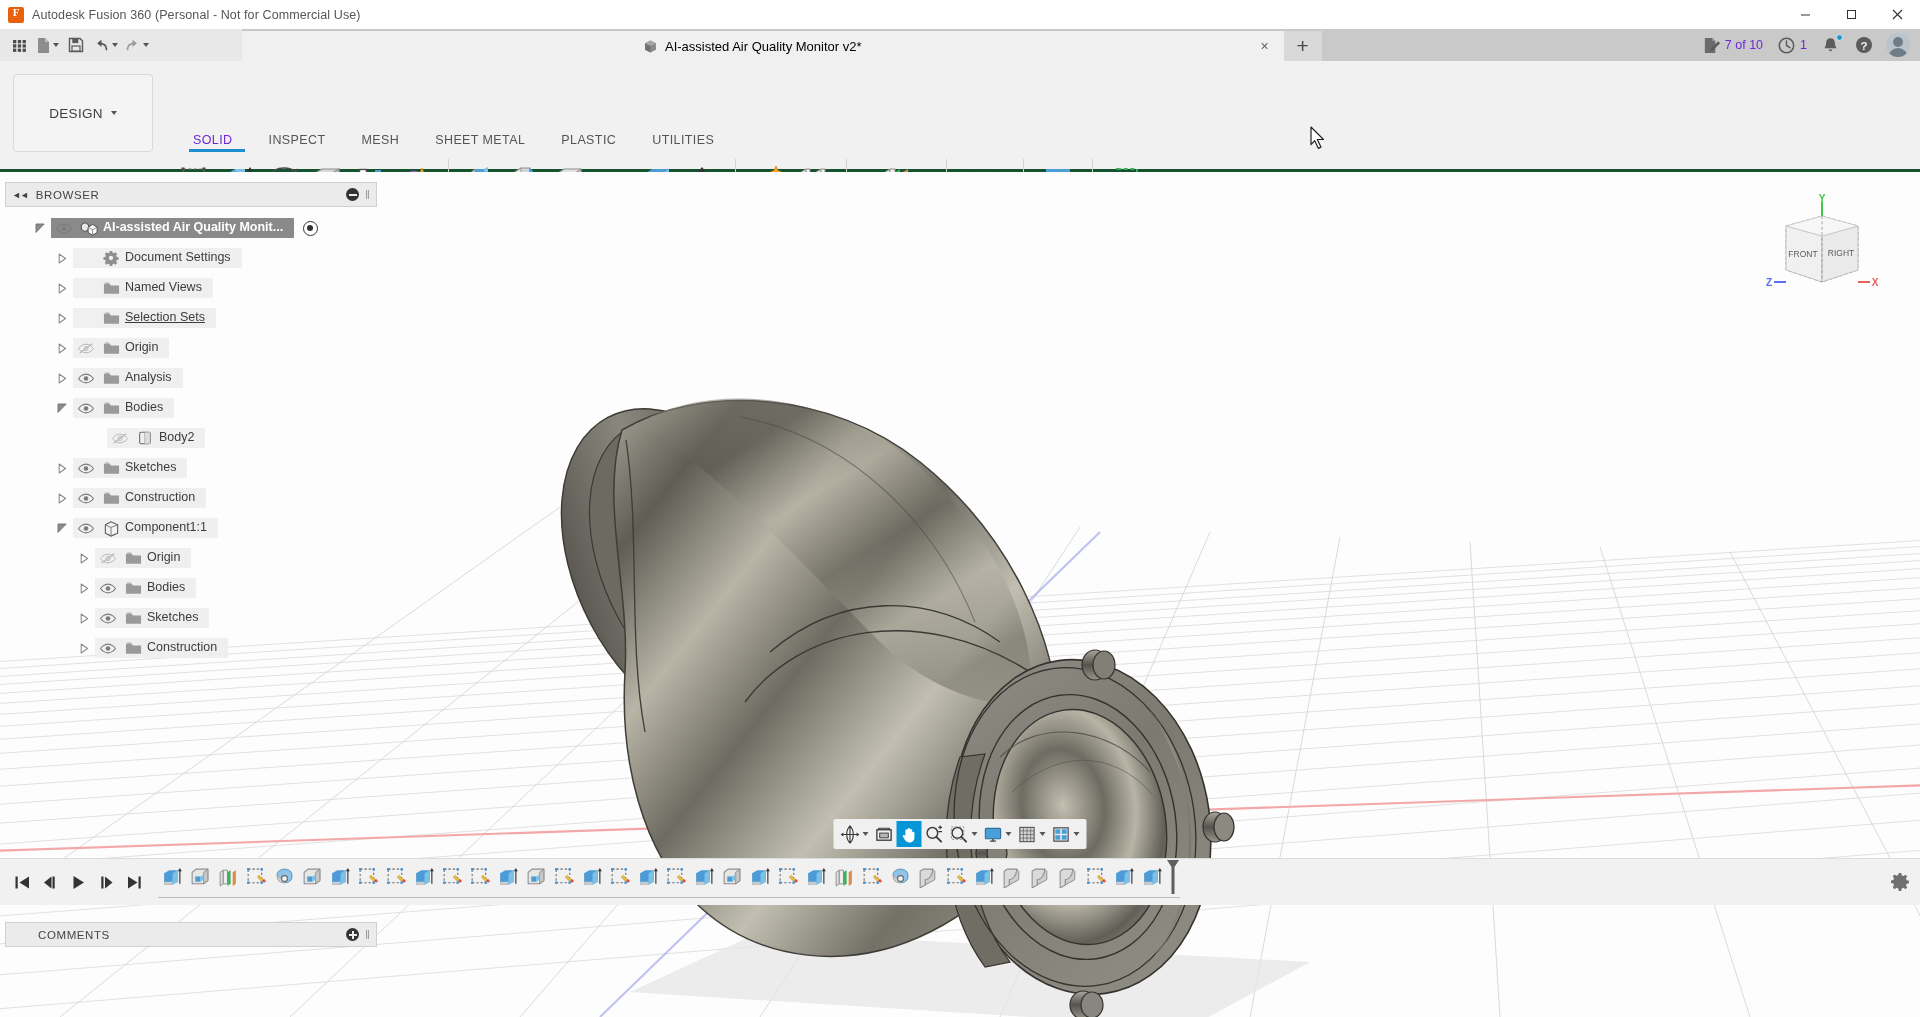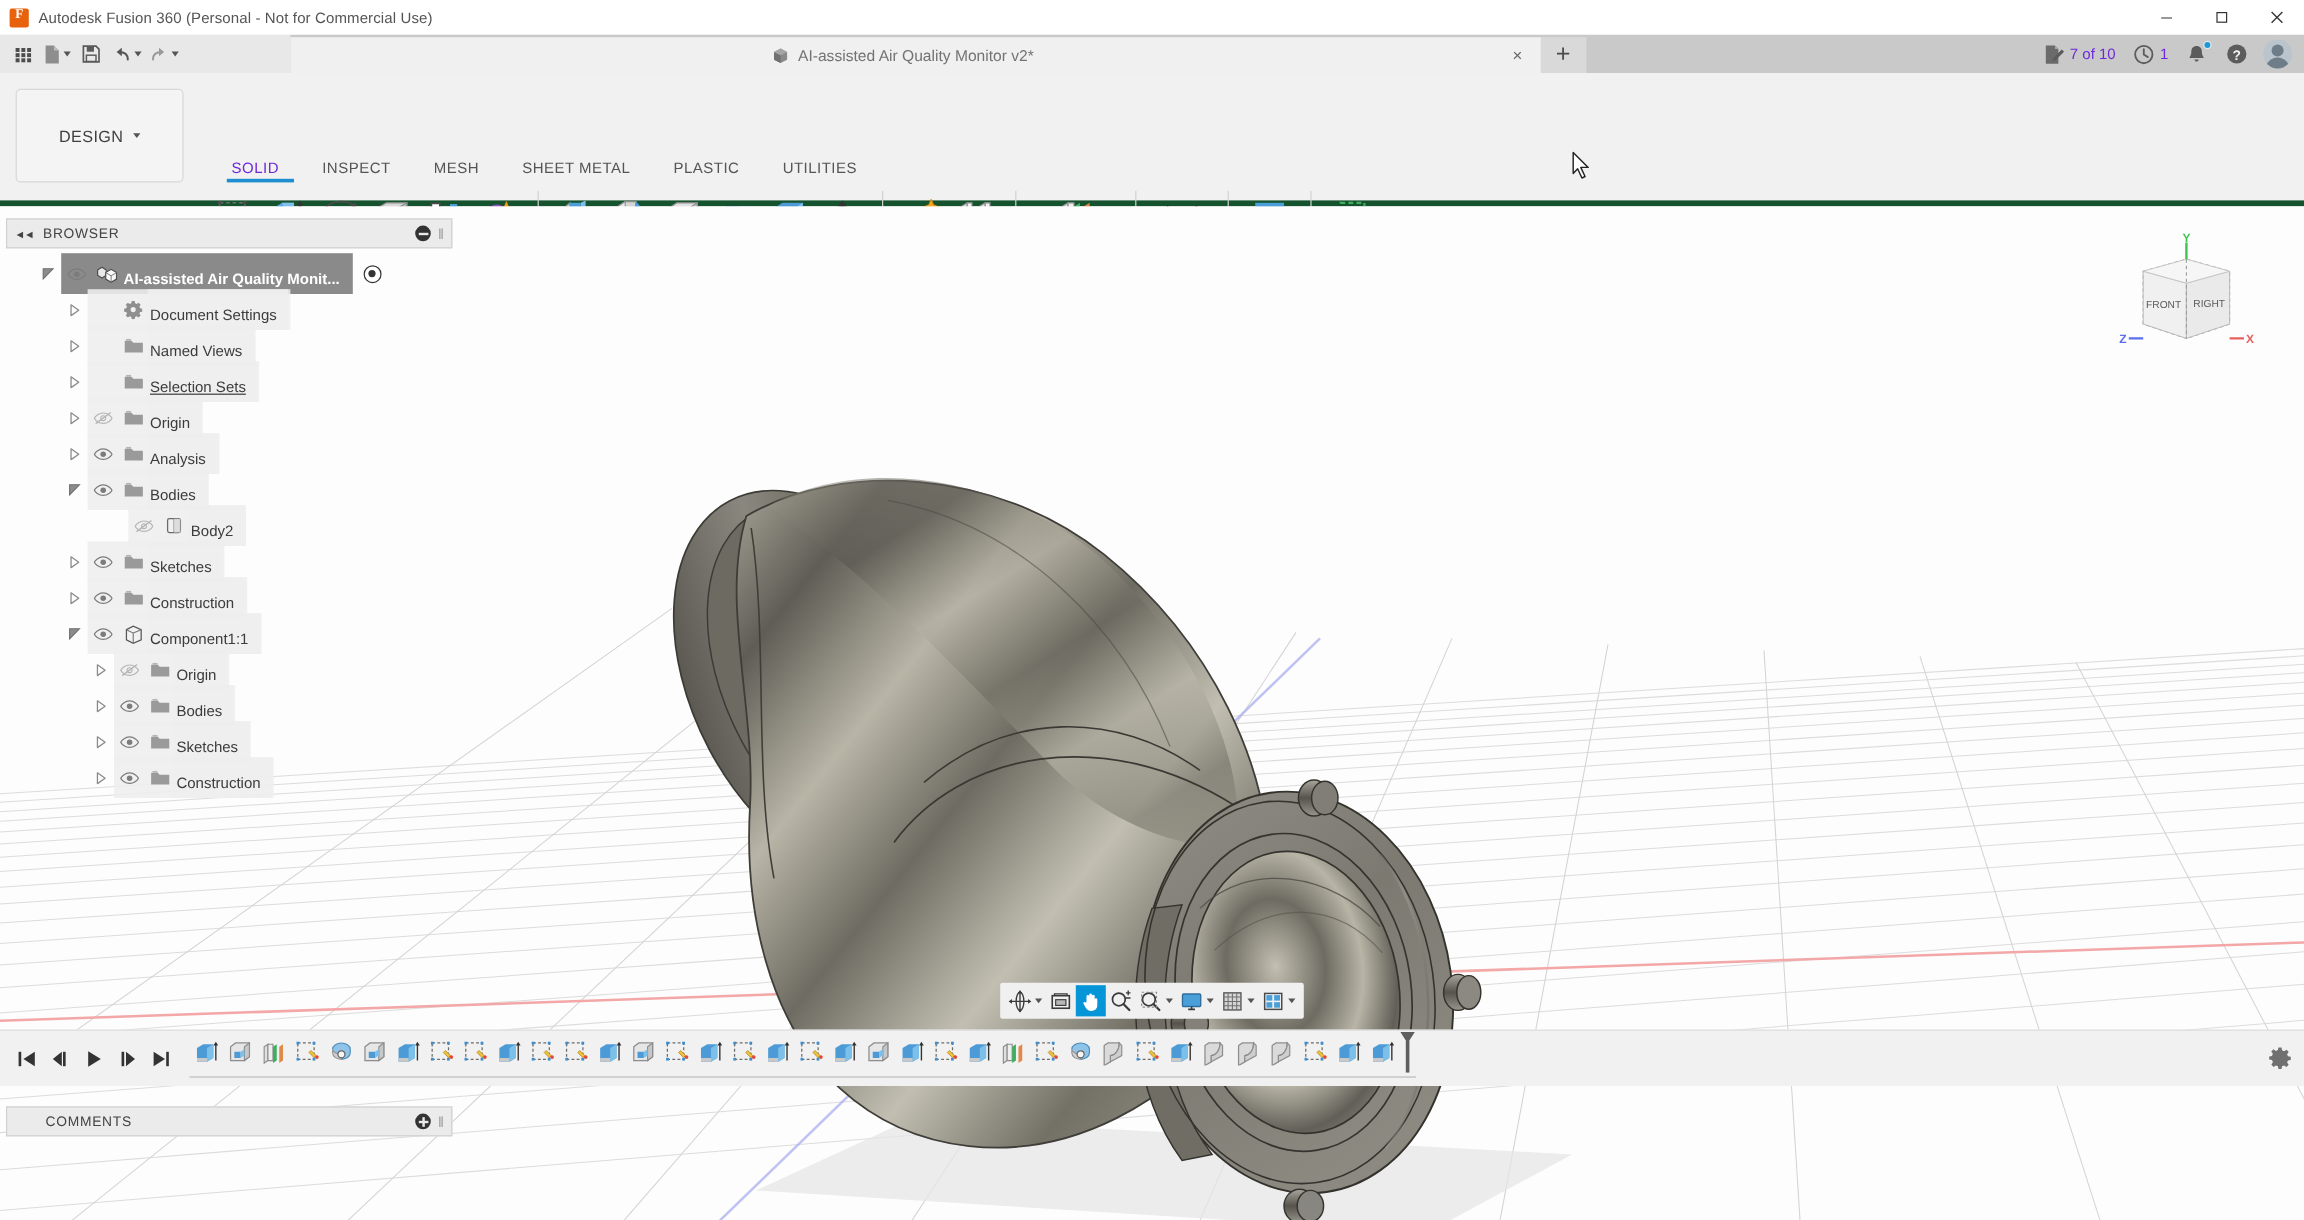--- a/index.html
+++ b/index.html
@@ -54,21 +54,21 @@
   .tabstrip {
     position: absolute; left: 242px; top: 0; right: 0; height: 32px;
     background: #c9c9c9; display: flex; align-items: flex-end;
   }
   .doctab {
     position: relative; height: 30px; margin-top: 2px;
     background: #f0f0f0; display: flex; align-items: center;
     padding: 0 10px 0 14px; min-width: 760px; gap: 7px;
   }
   .doctab-icon { width: 15px; height: 15px; flex: none; }
-  .doctab-label { font-size: 13px; color: #737373; white-space: nowrap; }
+  .doctab-label { font-size: 13px; color: #000000; white-space: nowrap; }
   .doctab-spacer { flex: 1 1 auto; min-width: 380px; }
   .doctab-close {
     width: 18px; height: 18px; display: flex; align-items: center;
     justify-content: center; color: #666; font-size: 14px; flex: none;
   }
   .newtab {
     width: 38px; height: 30px; margin-top: 2px; background: #d9d9d9;
     display: flex; align-items: center; justify-content: center;
     color: #4a4a4a; font-size: 21px; font-weight: 300;
   }
@@ -93,21 +93,21 @@
     border-radius: 50%; background: #6f7d88;
   }
   .avatar::after {
     content: ""; position: absolute; left: 2px; top: 15px; width: 20px; height: 14px;
     border-radius: 10px 10px 0 0; background: #6f7d88;
   }
 
   
   .ribbon {
     position: absolute; left: 0; top: 61px; width: 1920px; height: 111px;
-    background: #f1f1f1; border-bottom: 5px solid #14532d;
+    background: #f1f1f1; border-bottom: 3px solid #14532d;
   }
   .design-box {
     position: absolute; left: 13px; top: 13px; width: 140px; height: 78px;
     border: 1px solid #d8d8d8; border-radius: 4px; background: #f4f4f4;
     display: flex; align-items: center; justify-content: center; gap: 6px;
   }
   .design-label { font-size: 13.5px; color: #3f3f3f; letter-spacing: .3px; }
 
   .ribbon-tabs {
     position: absolute; left: 175px; top: 72px; display: flex; gap: 0;
@@ -171,21 +171,21 @@
     display: flex; align-items: center; height: 30px; gap: 0;
     position: relative;
   }
   .arrow {
     width: 22px; display: flex; align-items: center; justify-content: center;
     flex: none;
   }
   .eye { width: 26px; display: flex; align-items: center; justify-content: center; flex: none; }
   .ticon { width: 24px; display: flex; align-items: center; justify-content: center; flex: none; }
   .tlabel {
-    background: rgba(238,238,238,0.88); padding: 16px 9px 4px 2px;
+    background: rgba(238,238,238,0.88); padding: 3px 9px 4px 2px;
     white-space: nowrap; line-height: 1.1;
   }
   .tnode-chip {
     display: flex; align-items: center; background: rgba(238,238,238,0.88);
     padding-right: 2px;
   }
   .trow.selected .tnode-chip { background: #8a8a8a; }
   .trow.selected .tlabel { background: transparent; color: #ffffff; font-weight: bold; }
   .radio-dot {
     width: 15px; height: 15px; border-radius: 50%; border: 1.6px solid #333;

